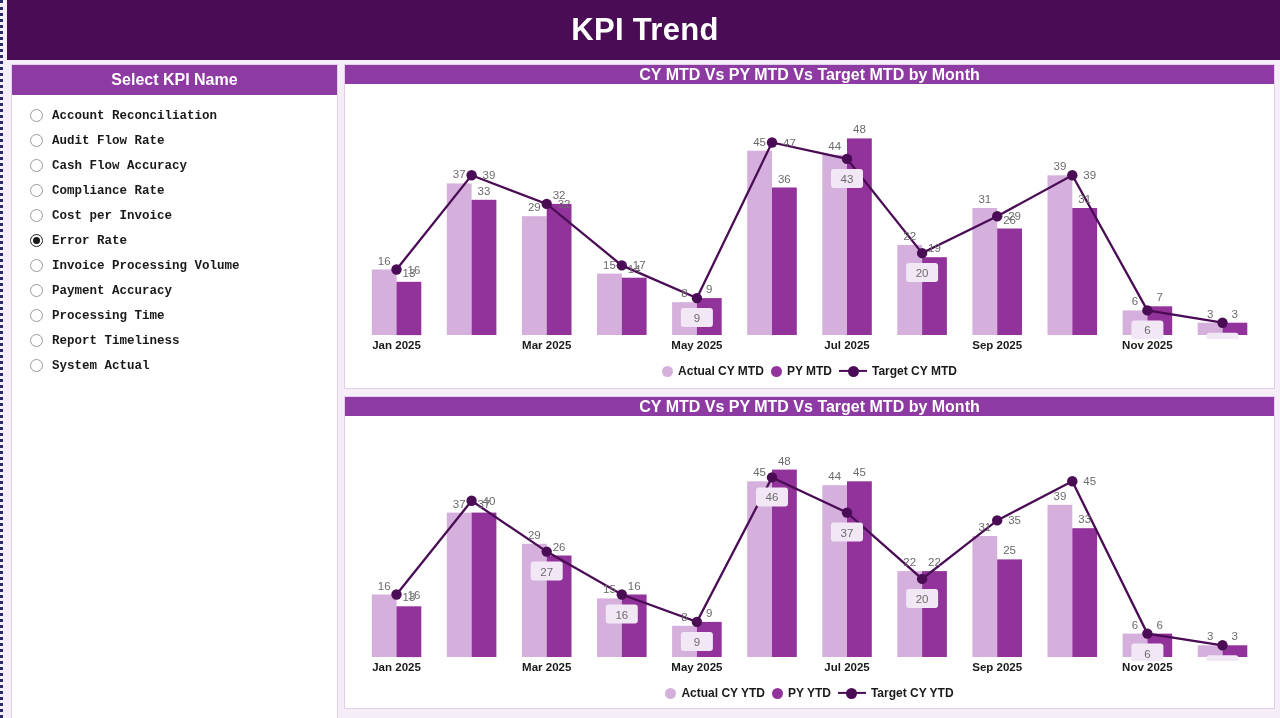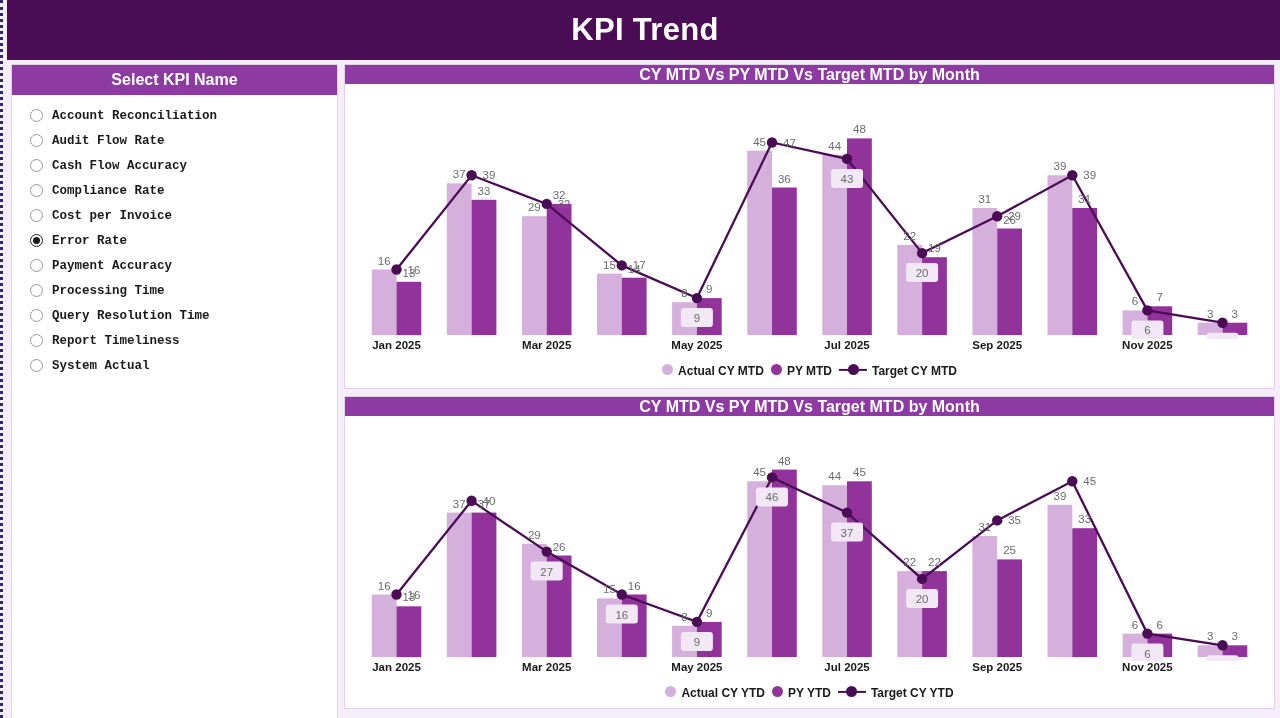--- a/index.html
+++ b/index.html
@@ -84,21 +84,21 @@
   }
   .axis-tick {
     position: absolute; top: 0; font-size: 11.5px; font-weight: bold;
     color: #1a1a1a; transform: translateX(-50%); white-space: nowrap;
   }
 
   .legend {
     display: flex; align-items: center; justify-content: center;
     gap: 7px; height: 24px;
   }
-  .legend-item { display: flex; align-items: flex-start; gap: 5px; }
+  .legend-item { display: flex; align-items: center; gap: 5px; }
   .legend-dot { width: 11px; height: 11px; border-radius: 50%; flex: none; }
   .legend-line {
     position: relative; width: 28px; height: 11px; flex: none;
     display: flex; align-items: center; justify-content: center;
   }
   .legend-line::before {
     content: ""; position: absolute; left: 0; right: 0; top: 50%;
     height: 2.2px; background: #4a0d55; transform: translateY(-50%);
   }
   .legend-line::after {
@@ -143,29 +143,29 @@
         <div class="slicer-item">
           <span class="radio"></span>
           <span class="slicer-label">Cost per Invoice</span>
         </div>
         <div class="slicer-item">
           <span class="radio selected"></span>
           <span class="slicer-label">Error Rate</span>
         </div>
         <div class="slicer-item">
           <span class="radio"></span>
+          <span class="slicer-label">Invoice Processing Volume</span>
+        </div>
+        <div class="slicer-item">
+          <span class="radio"></span>
           <span class="slicer-label">Payment Accuracy</span>
         </div>
         <div class="slicer-item">
           <span class="radio"></span>
           <span class="slicer-label">Processing Time</span>
-        </div>
-        <div class="slicer-item">
-          <span class="radio"></span>
-          <span class="slicer-label">Query Resolution Time</span>
         </div>
         <div class="slicer-item">
           <span class="radio"></span>
           <span class="slicer-label">Report Timeliness</span>
         </div>
         <div class="slicer-item">
           <span class="radio"></span>
           <span class="slicer-label">System Actual</span>
         </div>
       </div>

